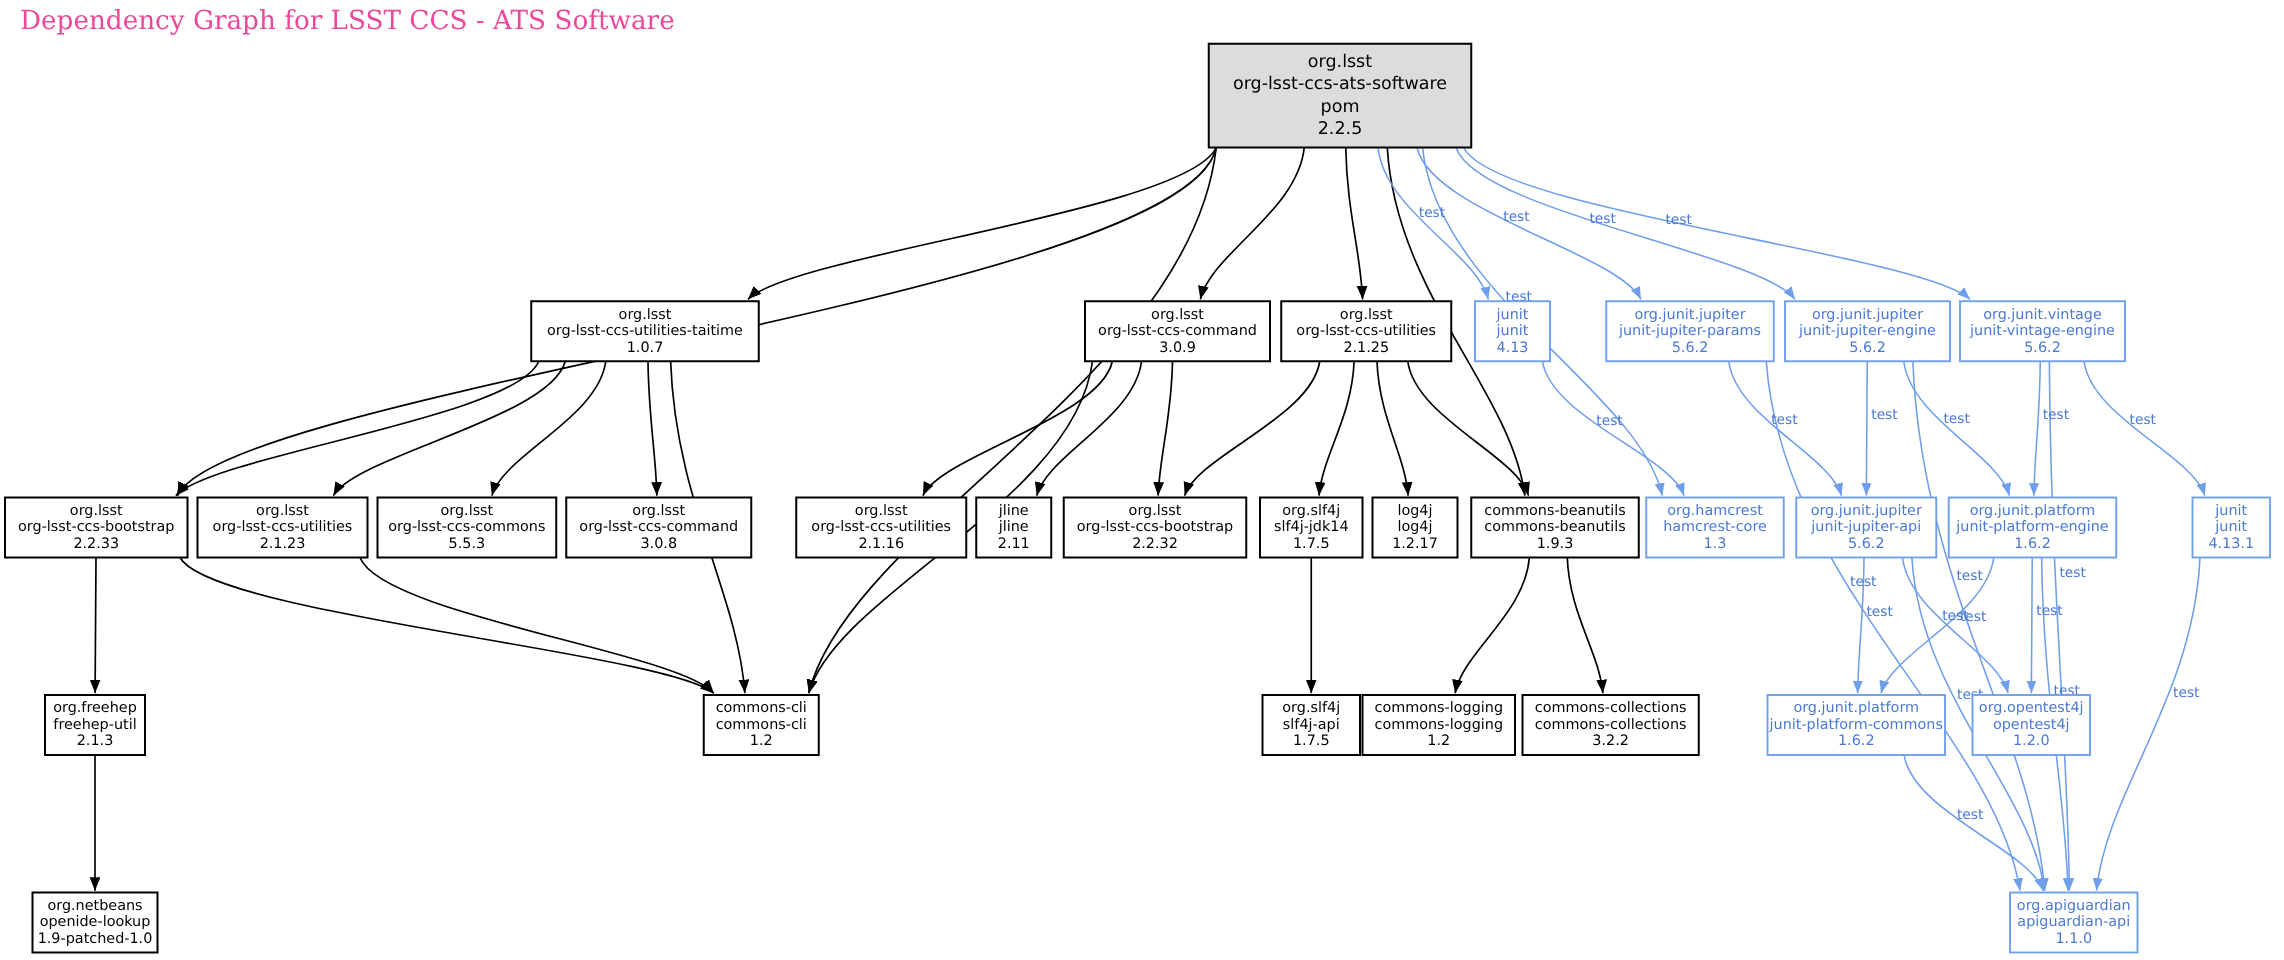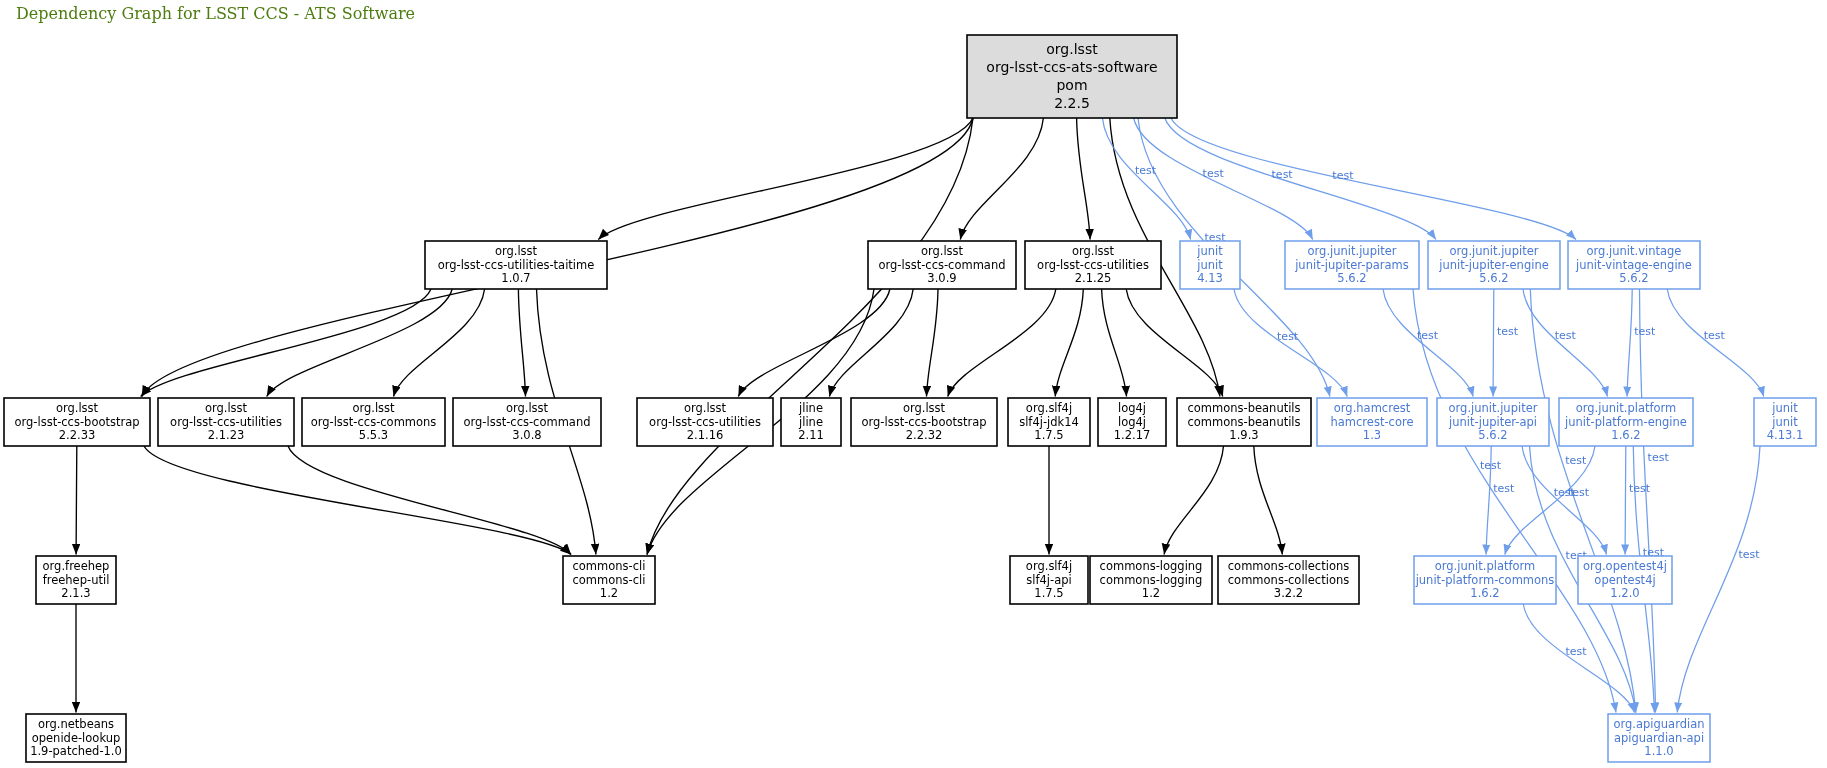--- a/index.html
+++ b/index.html
@@ -1,21 +1,21 @@
 <!DOCTYPE html>
 <html><head>
 <meta charset="utf-8">
 <style>
   html,body{margin:0;padding:0;background:#ffffff;}
   body{width:1827px;height:768px;overflow:hidden;font-family:"DejaVu Sans",sans-serif;}
   #canvas{position:relative;width:1827px;height:768px;}
   .title{
     position:absolute;left:16px;top:4px;
     font-family:"DejaVu Serif","Liberation Serif",serif;
-    font-size:16px;color:#4d7c0f;white-space:nowrap;
+    font-size:21px;color:#ec4899;white-space:nowrap;
   }
   svg#graph{position:absolute;left:0;top:0;width:1827px;height:768px;}
   .node rect{fill:#ffffff;stroke:#000000;stroke-width:1.6px;}
   .node.root rect{fill:#dcdcdc;stroke:#000000;stroke-width:1.6px;}
   .node.test rect{fill:#ffffff;stroke:#6f9eea;stroke-width:1.5px;}
   .node text{
     font-family:"DejaVu Sans",sans-serif;font-size:11.5px;fill:#000000;
     text-anchor:middle;dominant-baseline:middle;
   }
   .node.root text{font-size:14px;}

